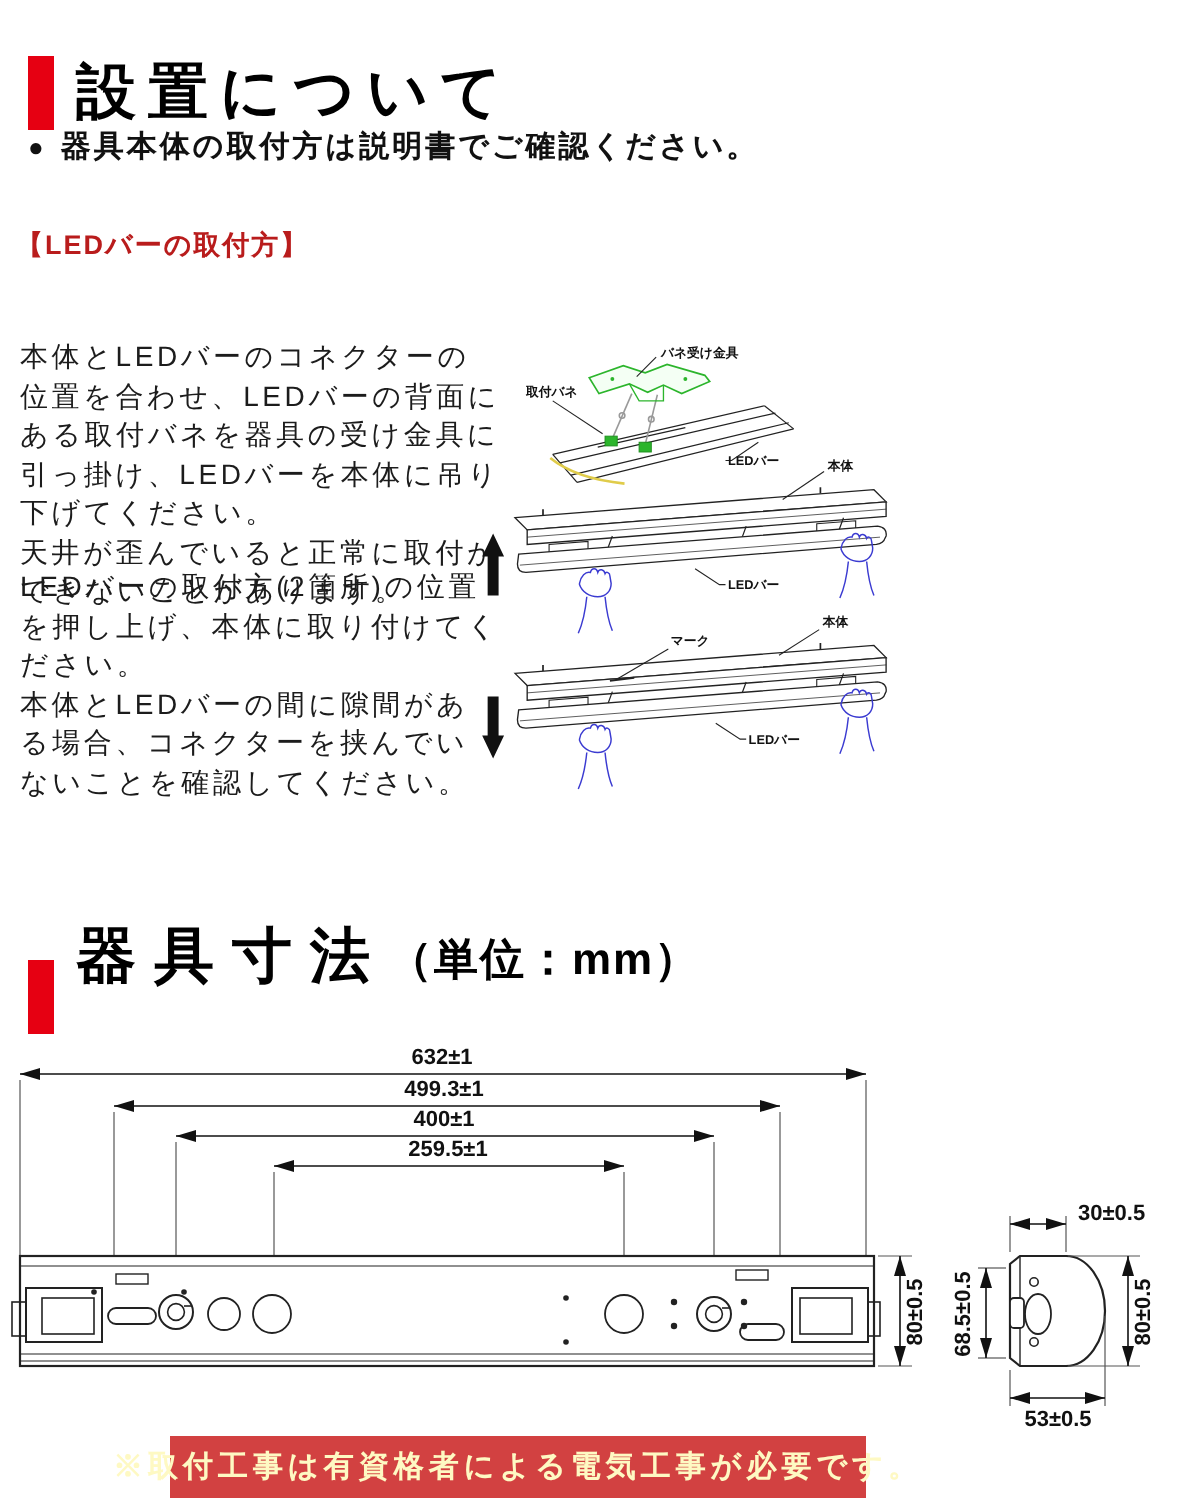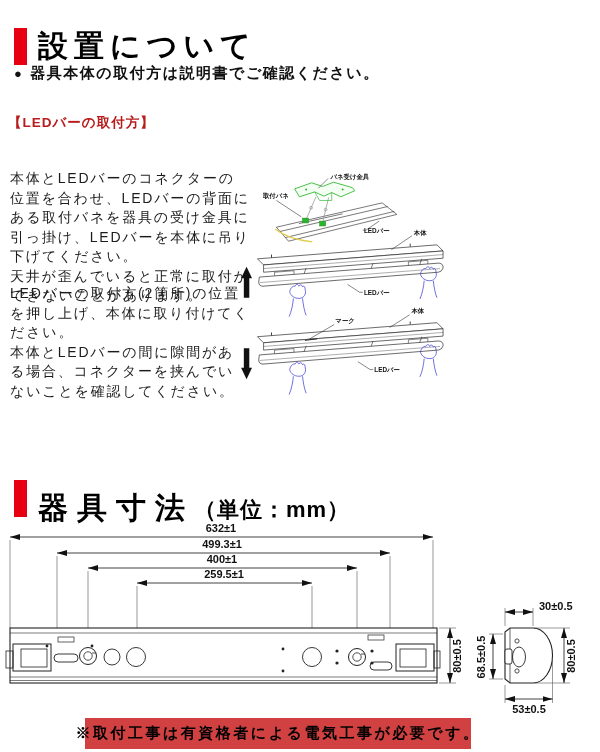--- a/index.html
+++ b/index.html
@@ -10,22 +10,22 @@
   .h1{font-size:30px;font-weight:bold;letter-spacing:6px;color:#000;white-space:nowrap;}
   .h1b{font-size:30px;font-weight:bold;letter-spacing:9px;color:#000;white-space:nowrap;}
   .unit{font-size:22px;font-weight:bold;letter-spacing:1px;color:#000;padding-bottom:4px;}
   .notice{display:flex;align-items:center;gap:7px;font-size:15px;font-weight:600;
           letter-spacing:1.5px;color:#111;white-space:nowrap;}
   .bullet{font-size:13px;line-height:1;}
   .subhead{font-size:13.5px;font-weight:600;letter-spacing:1px;color:#b91c1c;}
   .body-text{width:240px;font-size:14px;line-height:19.5px;letter-spacing:1.8px;
              color:#1c1c1c;text-align:left;}
   .body-text p{margin:0;}
-  .banner{width:386px;height:31px;background:#d24141;display:flex;align-items:center;
-          justify-content:center;color:#000000;font-size:15px;font-weight:bold;
+  .banner{width:348px;height:31px;background:#d24141;display:flex;align-items:center;
+          justify-content:center;color:#fef9c3;font-size:15px;font-weight:bold;
           letter-spacing:2.5px;white-space:nowrap;}
   .titlerow{display:flex;align-items:flex-end;}
   svg text{font-family:"Liberation Sans",sans-serif;}
   .dlabel{font-size:10.5px;font-weight:bold;fill:#111;}
   .dimtxt{font-size:11px;font-weight:bold;fill:#111;}
 </style>
 </head>
 <body>
 
 <div class="page">
@@ -128,21 +128,21 @@
       <line x1="398" y1="350" x2="357" y2="374" stroke="#222" stroke-width="0.9"></line>
       <text x="400" y="347" class="dlabel">マーク</text>
       <line x1="522" y1="334" x2="489" y2="355" stroke="#222" stroke-width="0.9"></line>
       <text x="525" y="331" class="dlabel">本体</text>
       <polyline points="437,411 457,424 462,424" fill="none" stroke="#222" stroke-width="0.9"></polyline>
       <text x="464" y="428" class="dlabel">LEDバー</text>
     </g>
   </svg>
 
   <div class="abs accent-bar" style="left:14px;top:480px;"></div>
-  <div class="abs titlerow" style="left:38px;top:488px;">
+  <div class="abs titlerow" style="left:38px;top:458px;">
     <span class="h1b">器具寸法</span>
     <span class="unit">（単位：mm）</span>
   </div>
 
   <svg class="abs" style="left:0;top:520px;" width="600" height="200" viewBox="0 520 600 200">
     <defs>
       <marker id="dimArrow" markerUnits="userSpaceOnUse" markerWidth="10" markerHeight="6" refX="10" refY="3" orient="auto-start-reverse">
         <path d="M0,0 L10,3 L0,6 Z" fill="#111"></path>
       </marker>
     </defs>

